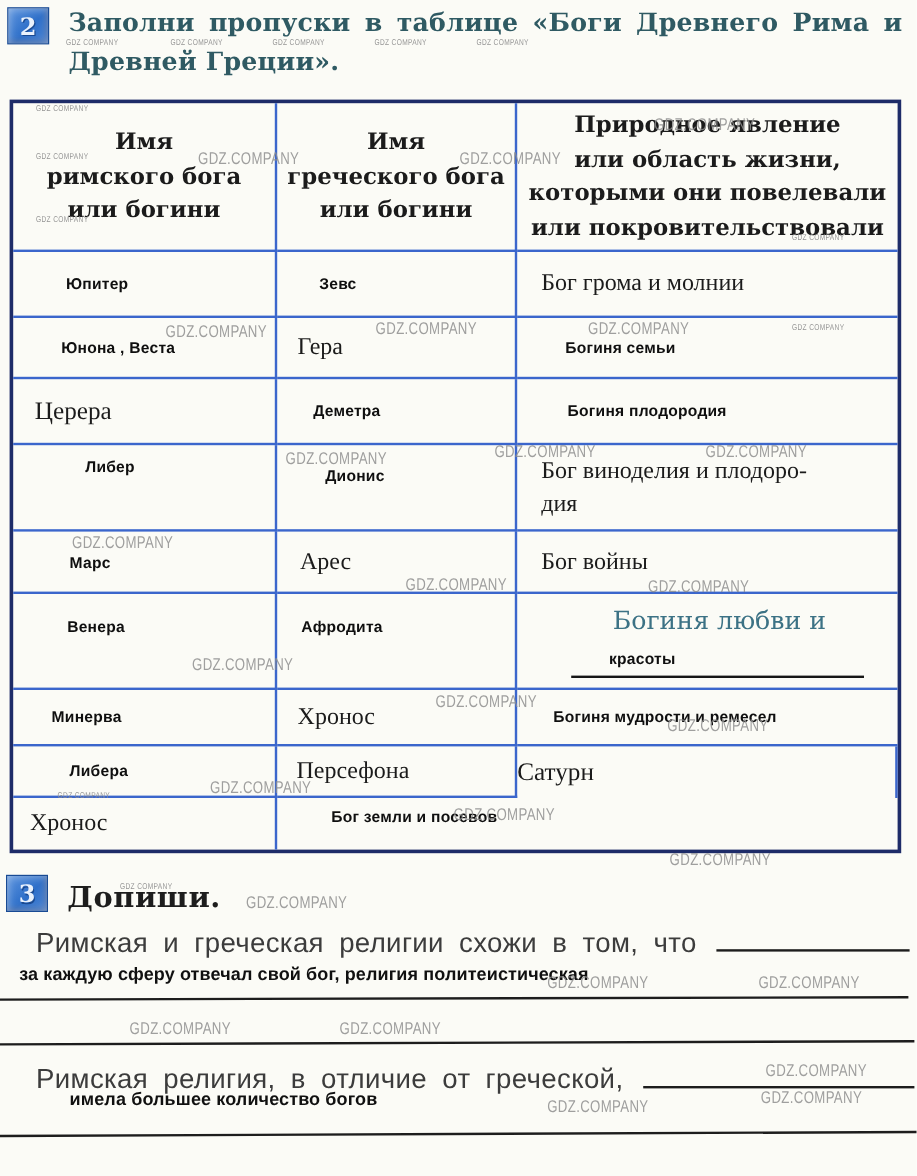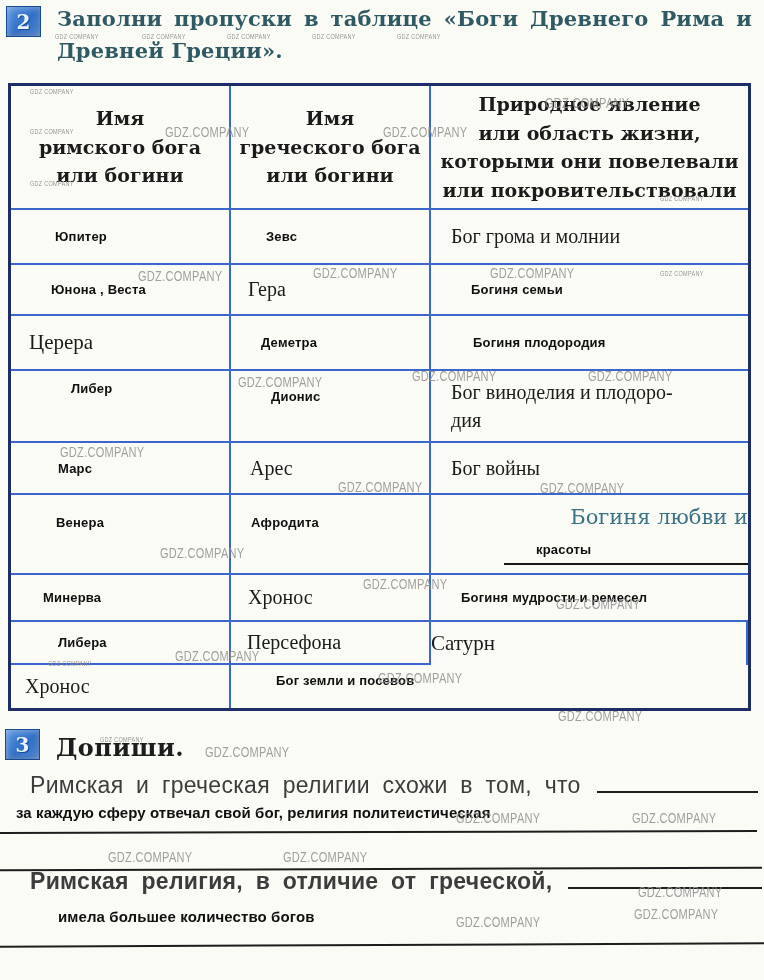--- a/index.html
+++ b/index.html
@@ -44,32 +44,32 @@
   .cell.nb{border-bottom:none;}
   .hdr{
     justify-content:center;text-align:center;white-space:pre-line;
     font-family:"DejaVu Serif",serif;font-weight:700;font-size:19px;line-height:1.5;
     color:var(--printed-ink,#1b1b1b);
   }
   .a{font-weight:700;font-size:13px;letter-spacing:.2px;color:var(--answer-ink,#0f0f0f);}
   .p{font-family:Liberation Serif, serif;font-size:20px;color:var(--printed-ink,#1b1b1b);}
   .pre{white-space:pre-line;line-height:1.4;}
   .vtop{align-items:flex-start;}
-  .dom6{flex-direction:column;align-items:flex-end;justify-content:flex-start;padding:10px 0 0 20px;}
+  .dom6{flex-direction:column;align-items:center;justify-content:flex-start;padding:10px 0 0 20px;}
   .p6{font-family:"DejaVu Serif",serif;font-size:21px;color:var(--printed-teal,#3c7285);}
   .ansline{margin:9px 0 0 -4px;width:212px;border-bottom:2px solid #161616;padding:2px 0 5px 32px;}
   
   .task3-head{position:absolute;left:5px;top:729px;display:flex;align-items:flex-start;}
   .dopishi{font-family:"DejaVu Serif",serif;font-weight:700;font-size:24px;color:#1d1d1d;margin:4px 0 0 16px;letter-spacing:.5px;}
   .prompt{
     position:absolute;display:flex;align-items:flex-end;
     font-size:23px;color:var(--prompt-ink,#3c3c3c);letter-spacing:.3px;word-spacing:6px;white-space:nowrap;
   }
   #s1{left:30px;top:772px;width:728px;}
-  #s2{left:30px;top:868px;width:732px;font-weight:bold;}
+  #s2{left:30px;top:886px;width:732px;}
   .fill{flex:1 1 auto;border-bottom:2px solid var(--line-ink,#1d1d1d);margin:0 0 6px 16px;min-width:40px;}
   .ansS{position:absolute;font-weight:700;font-size:15px;letter-spacing:.1px;color:#101010;white-space:nowrap;}
   #ans1{left:16px;top:804px;}
   #ans2{left:58px;top:908px;}
   .hline{position:absolute;height:2px;background:var(--line-ink,#1d1d1d);}
   #lineA{left:0;top:831px;width:757px;transform:rotate(-.15deg);}
   #lineB{left:0;top:868px;width:762px;transform:rotate(-.2deg);}
   #lineC{left:0;top:944px;width:764px;transform:rotate(-.25deg);}
   
   .wm{

